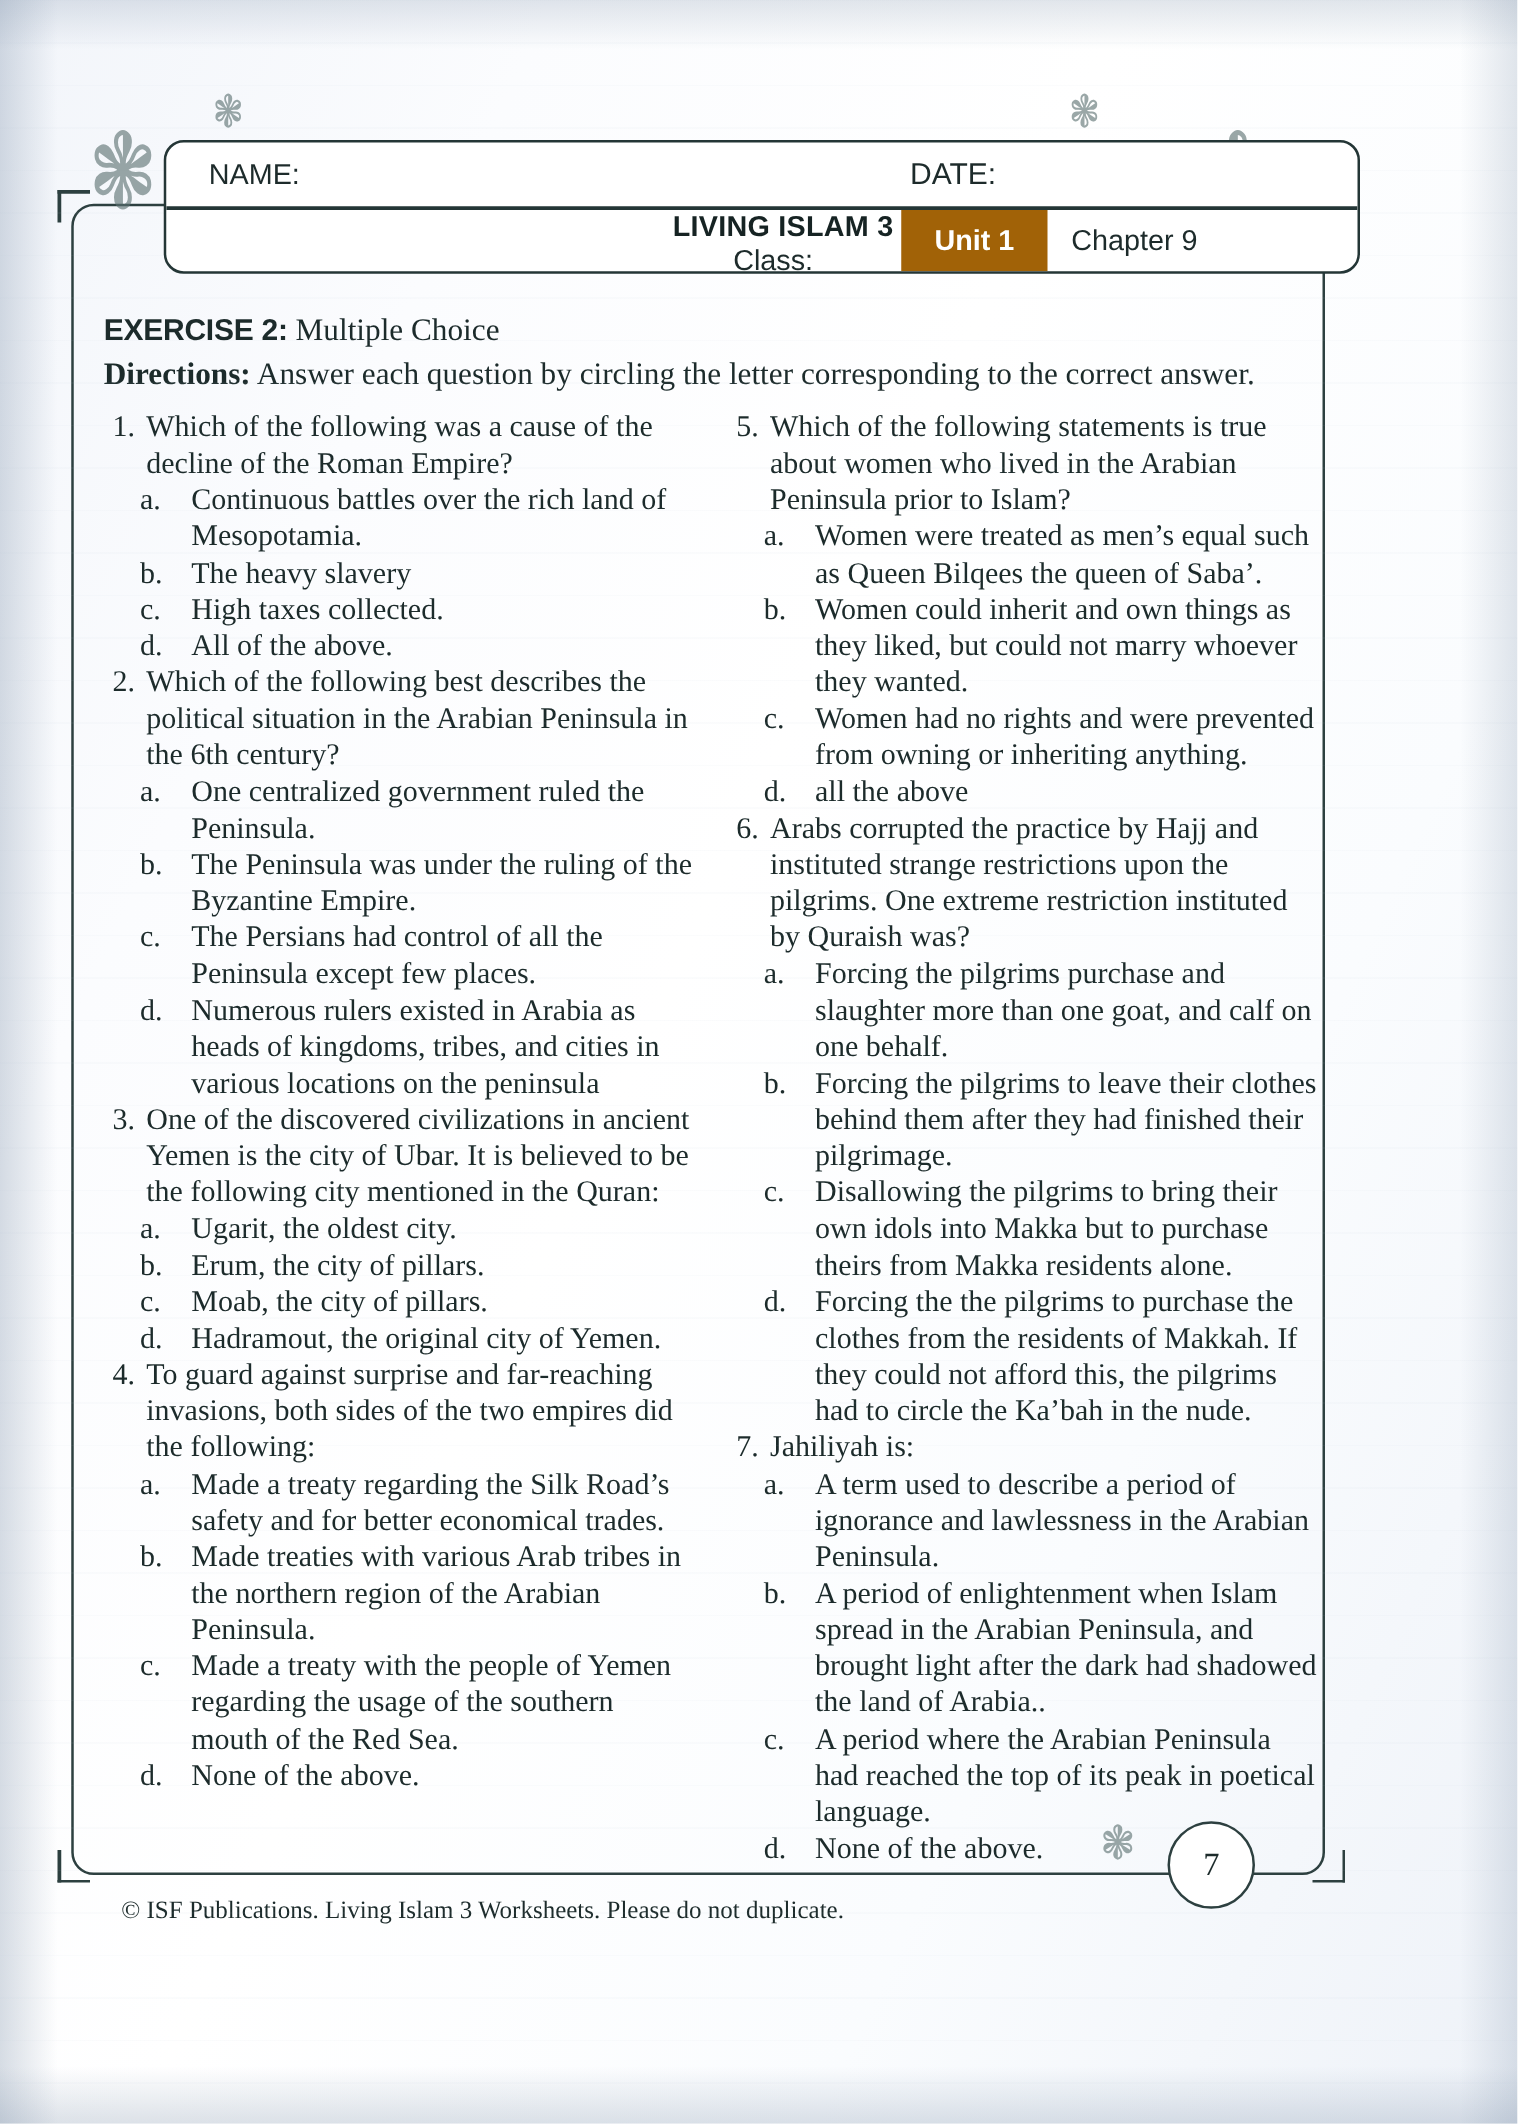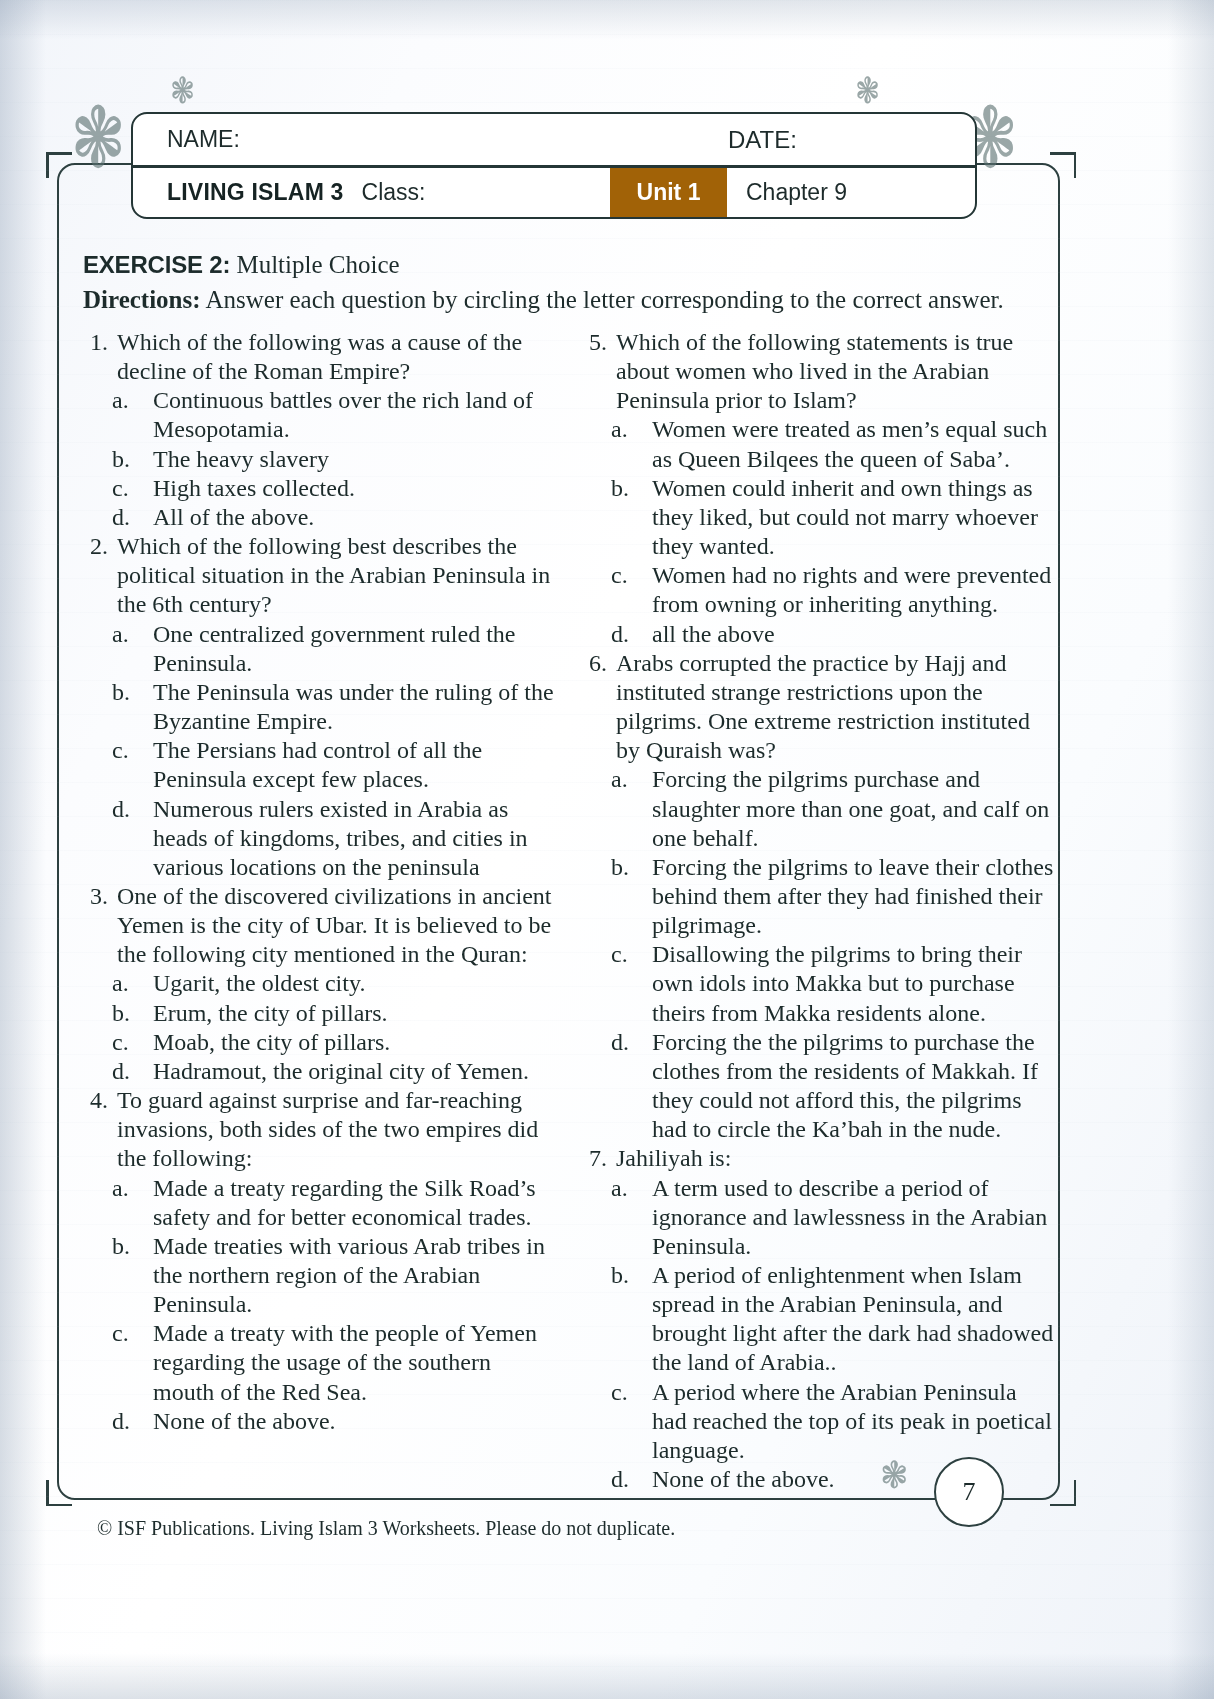--- a/index.html
+++ b/index.html
@@ -86,21 +86,21 @@
   .corner.bl .h{ left:0; bottom:0; }
   .corner.bl .v{ left:0; bottom:0; }
   .corner.br .h{ right:0; bottom:0; }
   .corner.br .v{ right:0; bottom:0; }
 
   
   .header-box{
     position:absolute;
     left: 131px;
     top: 112px;
-    width: 846px;
+    width: 957px;
     height: 107px;
     background:#ffffff;
     border: 2.5px solid #243636;
     border-radius: 16px;
     box-sizing:border-box;
     overflow:hidden;
     z-index: 5;
   }
   .header-top{
     position:absolute;
@@ -113,20 +113,21 @@
     position:absolute;
     left:0; right:0; top:51px;
     height:3px;
     background:#243636;
   }
   .header-bottom{
     position:absolute;
     left:0; right:0; top:54px; bottom:0;
     display:flex;
     align-items:center;
+    flex-direction:column;
   }
   .fld-name{
     font-family:"Liberation Sans", sans-serif;
     font-size: 23px;
     color:#1d2b2b;
     margin-left: 34px;
   }
   .fld-date{
     font-family:"Liberation Sans", sans-serif;
     font-size: 24px;

